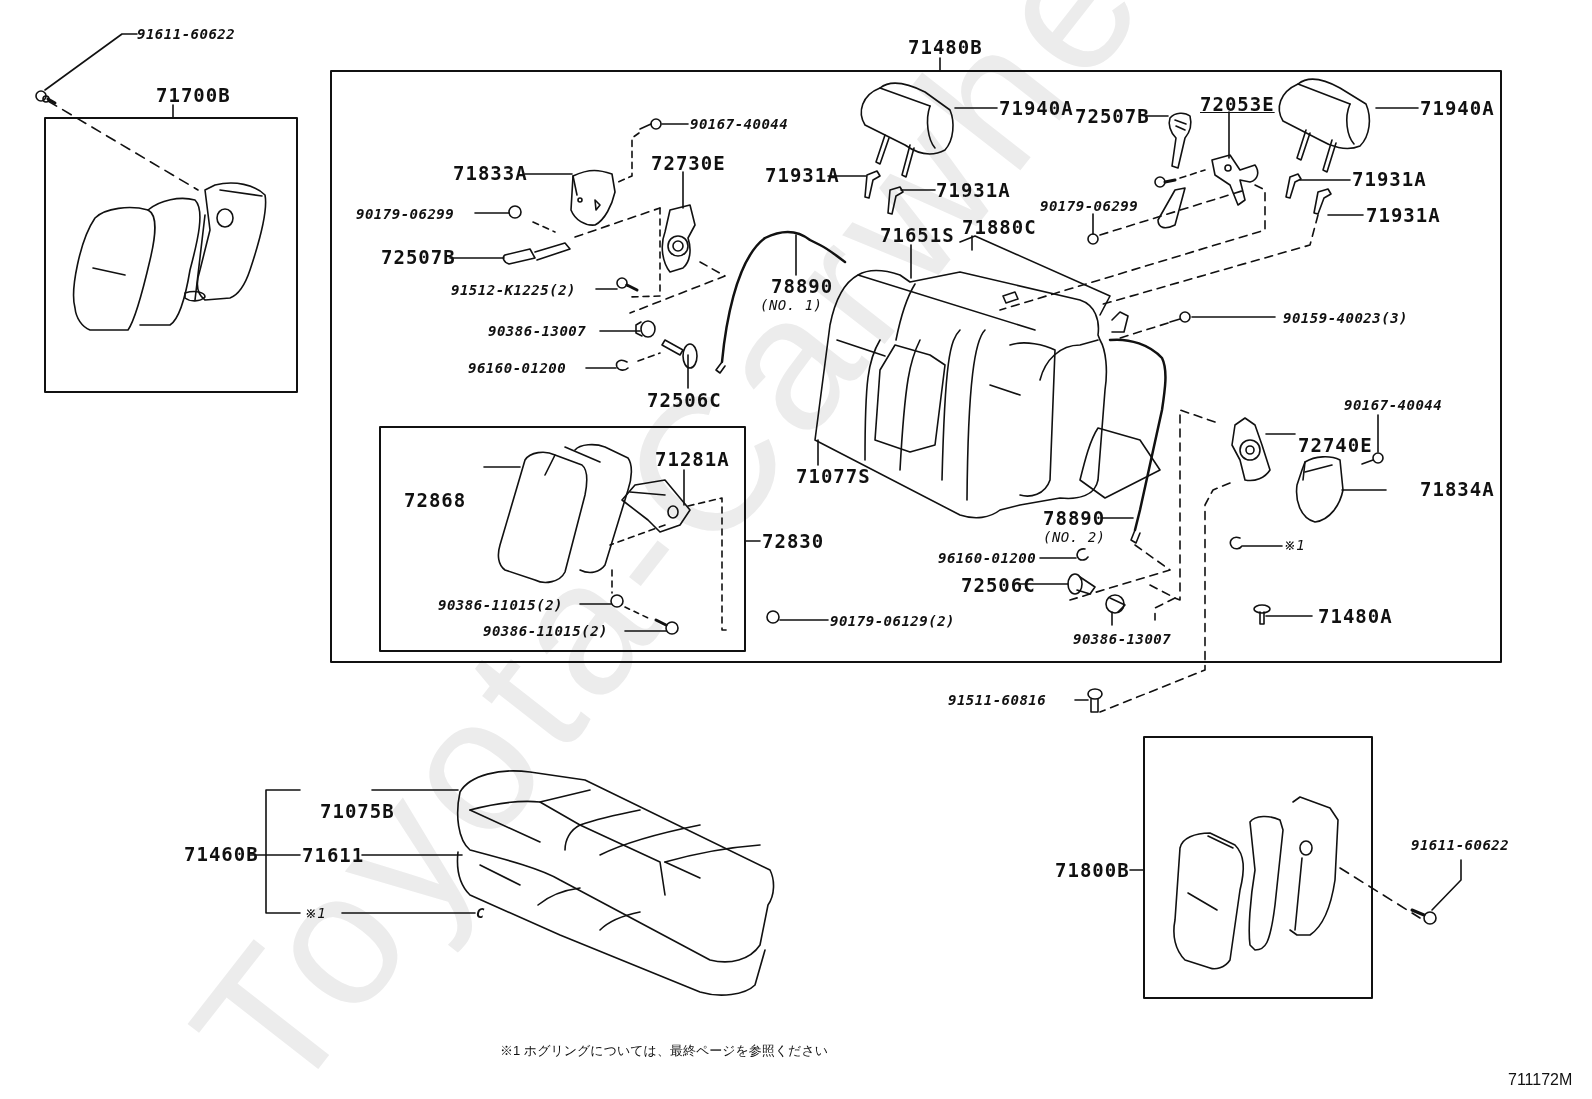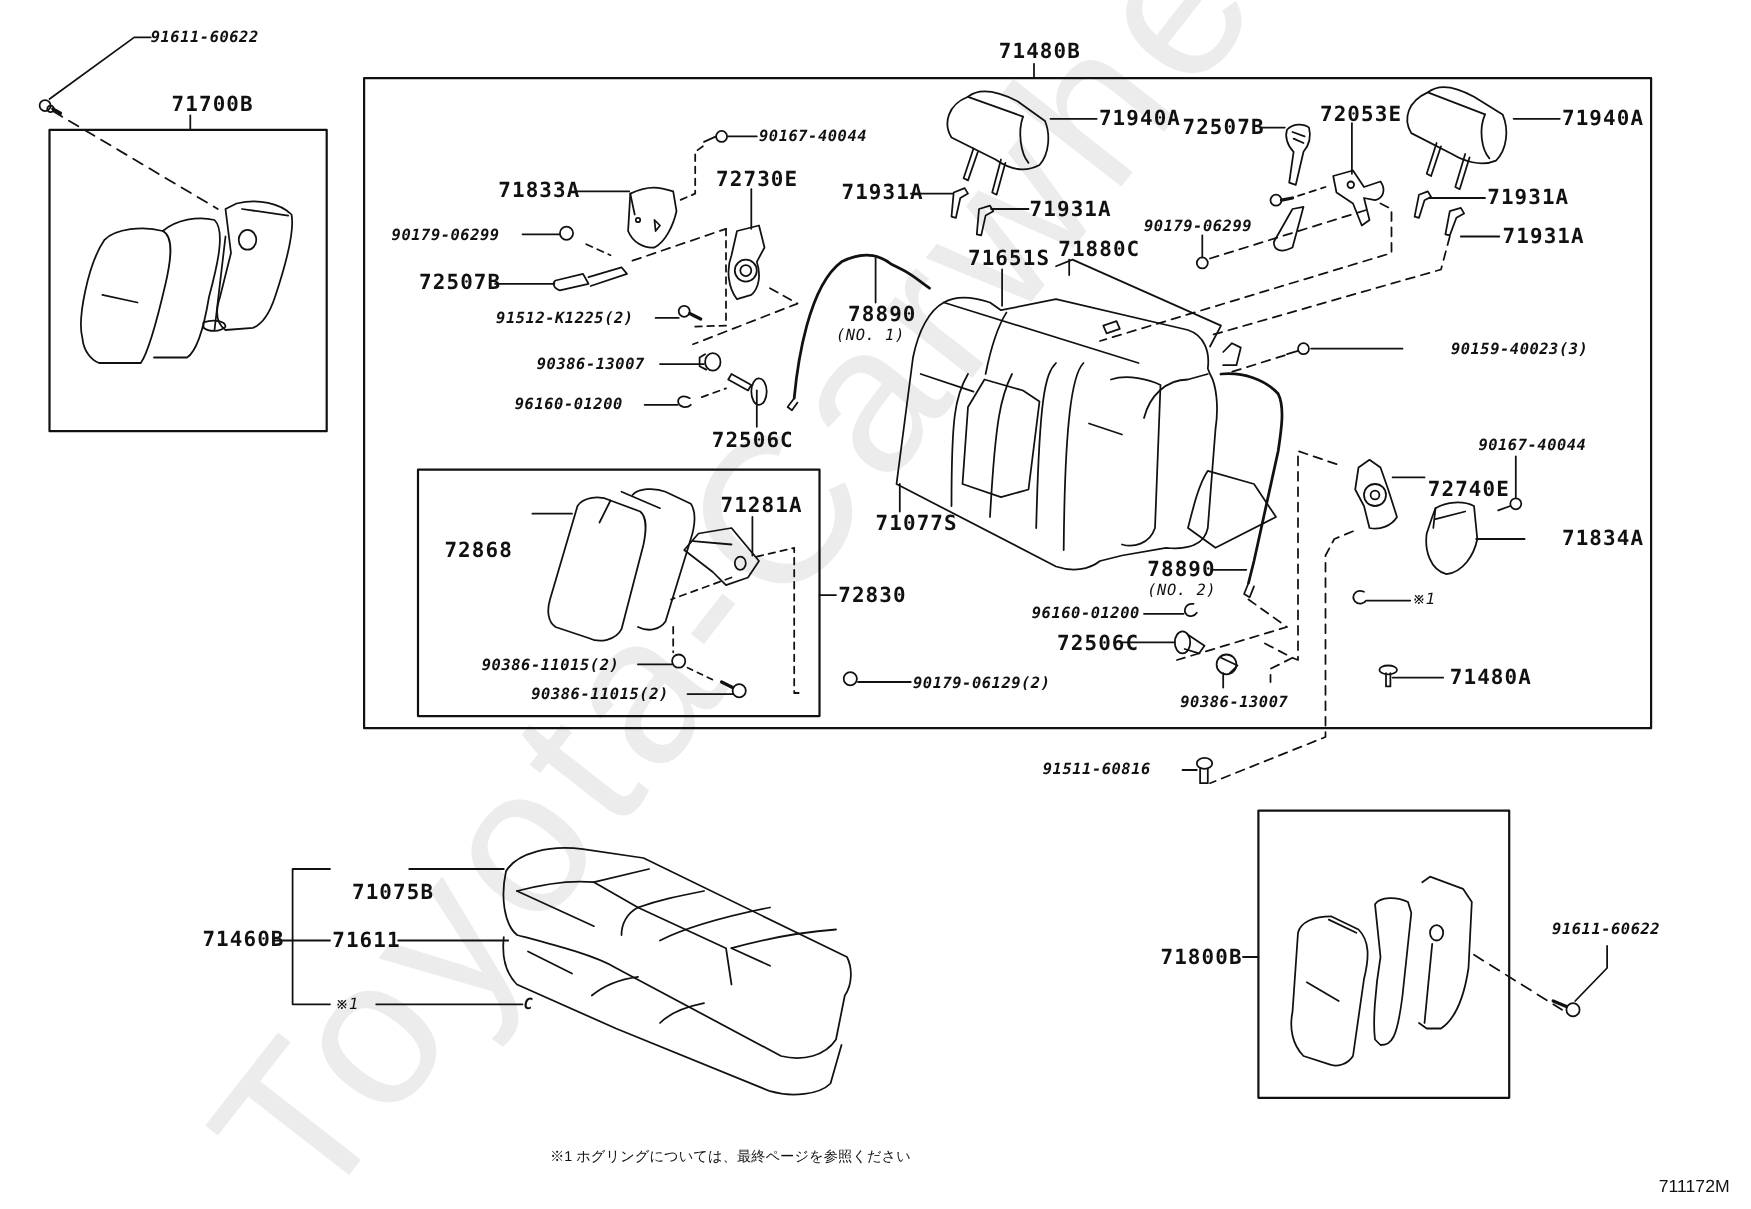--- a/index.html
+++ b/index.html
@@ -344,26 +344,26 @@
 <div class="lbl big" style="left:999px; top:99px;">71940A</div>
 <div class="lbl big" style="left:765px; top:166px;">71931A</div>
 <div class="lbl big" style="left:936px; top:181px;">71931A</div>
 <div class="lbl big" style="left:771px; top:277px;">78890</div>
 <div class="lbl small" style="left:760px; top:298px; font-weight:normal;">(NO. 1)</div>
 <div class="lbl big" style="left:880px; top:226px;">71651S</div>
 <div class="lbl big" style="left:962px; top:218px;">71880C</div>
 <div class="lbl big" style="left:796px; top:467px;">71077S</div>
 
 <div class="lbl big" style="left:1075px; top:107px;">72507B</div>
-<div class="lbl big" style="left:1200px; top:95px;">72053E</div>
+<div class="lbl big" style="left:1200px; top:95px;text-decoration:underline;">72053E</div>
 <div class="lbl small" style="left:1040px; top:199px;">90179-06299</div>
 <div class="lbl big" style="left:1420px; top:99px;">71940A</div>
 <div class="lbl big" style="left:1352px; top:170px;">71931A</div>
 <div class="lbl big" style="left:1366px; top:206px;">71931A</div>
-<div class="lbl small" style="left:1283px; top:311px;margin-left:36px;">90159-40023(3)</div>
+<div class="lbl small" style="left:1283px; top:311px;">90159-40023(3)</div>
 
 <div class="lbl big" style="left:1298px; top:425px;margin-top:11px;">72740E</div>
 <div class="lbl small" style="left:1344px; top:398px;">90167-40044</div>
 <div class="lbl big" style="left:1420px; top:480px;">71834A</div>
 <div class="lbl small" style="left:1284px; top:538px; font-weight:normal; font-family:'DejaVu Sans',sans-serif;">※1</div>
 <div class="lbl big" style="left:1318px; top:607px;">71480A</div>
 
 <div class="lbl big" style="left:1043px; top:509px;">78890</div>
 <div class="lbl small" style="left:1043px; top:530px; font-weight:normal;">(NO. 2)</div>
 <div class="lbl small" style="left:938px; top:551px;">96160-01200</div>

